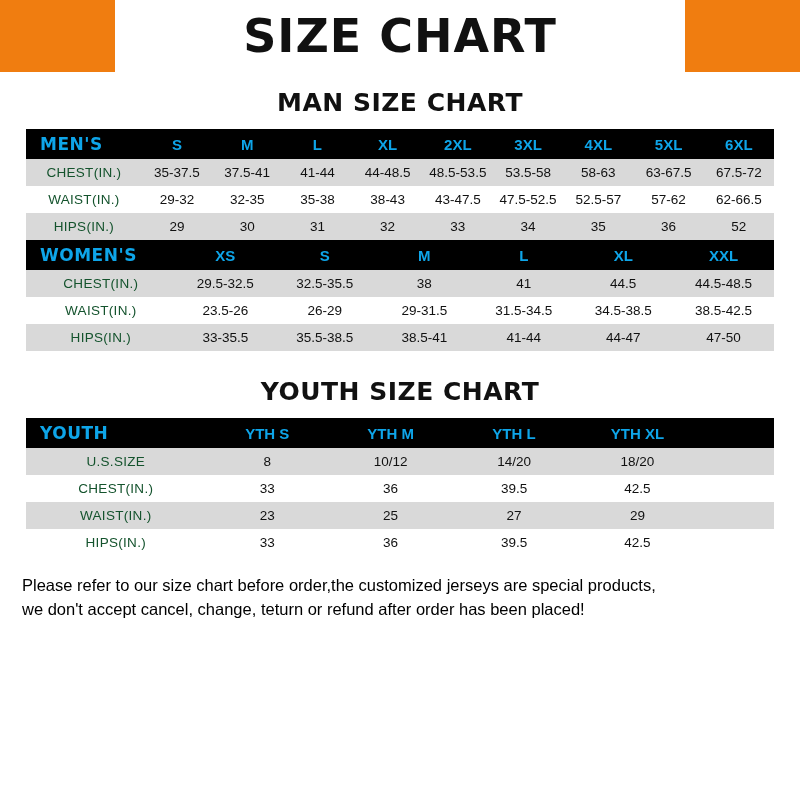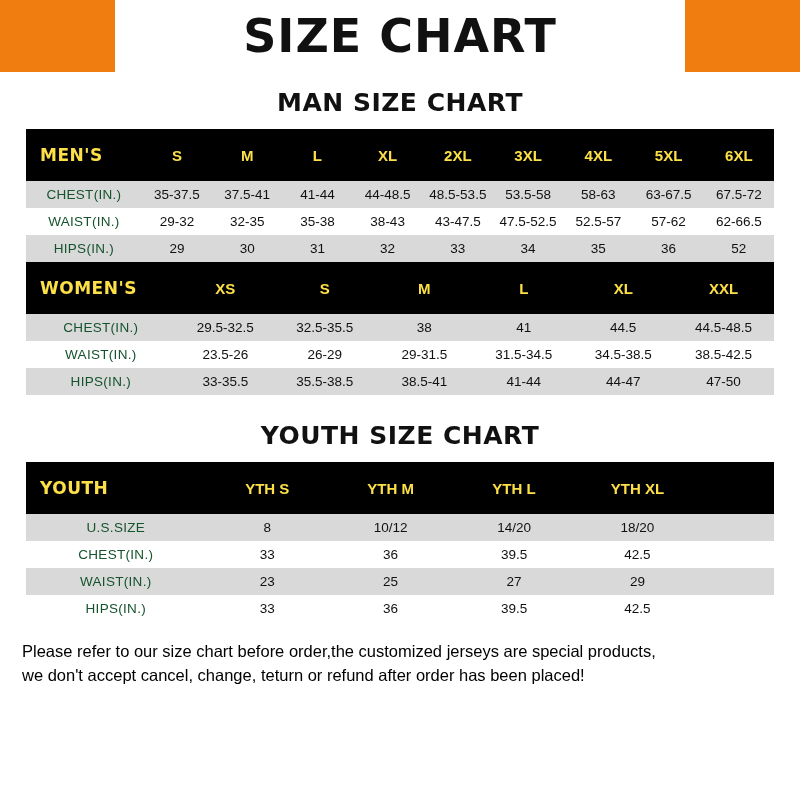--- a/index.html
+++ b/index.html
@@ -60,25 +60,25 @@
     width: 100%;
     border-collapse: collapse;
     table-layout: fixed;
   }
   table.size th, table.size td {
     text-align: center;
     font-family: "Liberation Sans", sans-serif;
   }
   table.size thead th {
     background: #000000;
-    color: #fde047;
+    color: #0ea5e9;
     font-size: 15px;
     font-weight: bold;
-    height: 36px;
-    padding: 16px;
+    height: 30px;
+    padding: 0;
   }
   table.size thead th.rowhead {
     text-align: left;
     padding-left: 14px;
     font-family: "DejaVu Sans", sans-serif;
     font-size: 17px;
     letter-spacing: 0.5px;
   }
   table.size tbody td {
     height: 27px;

